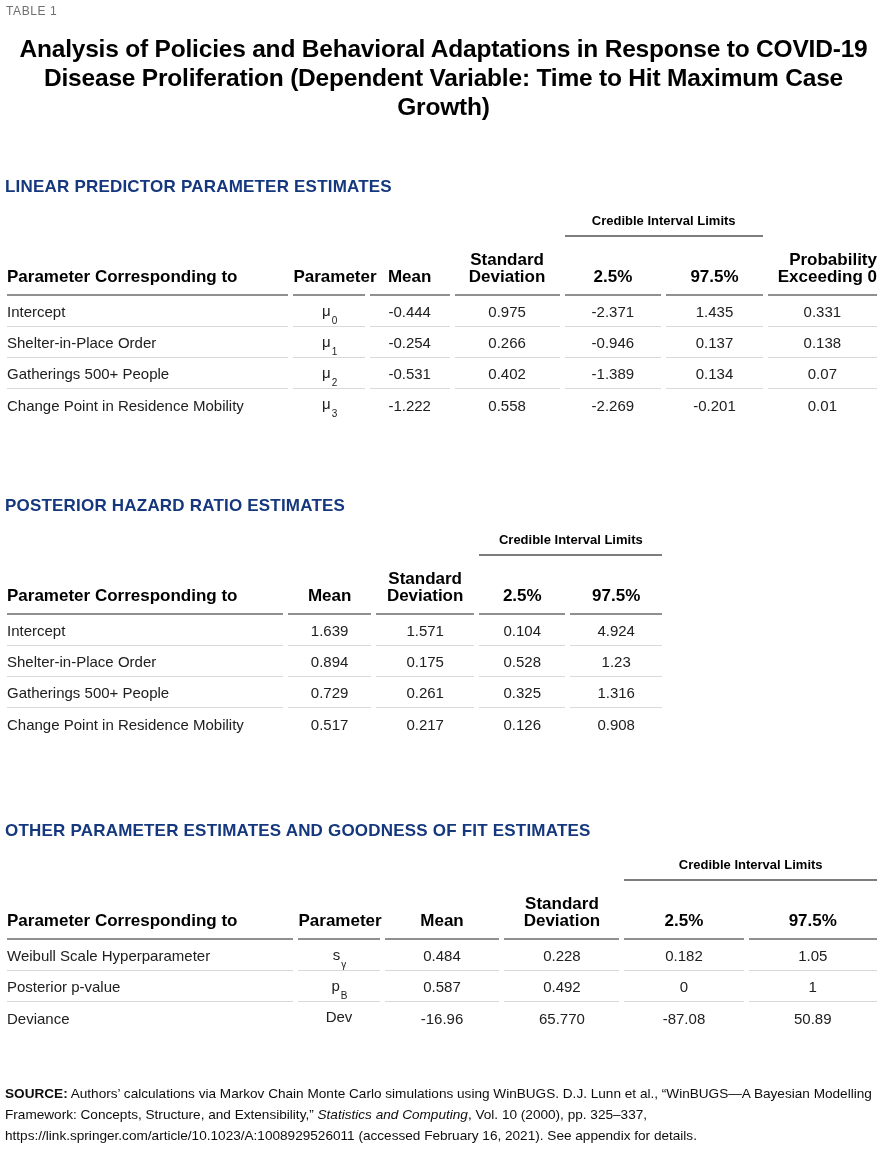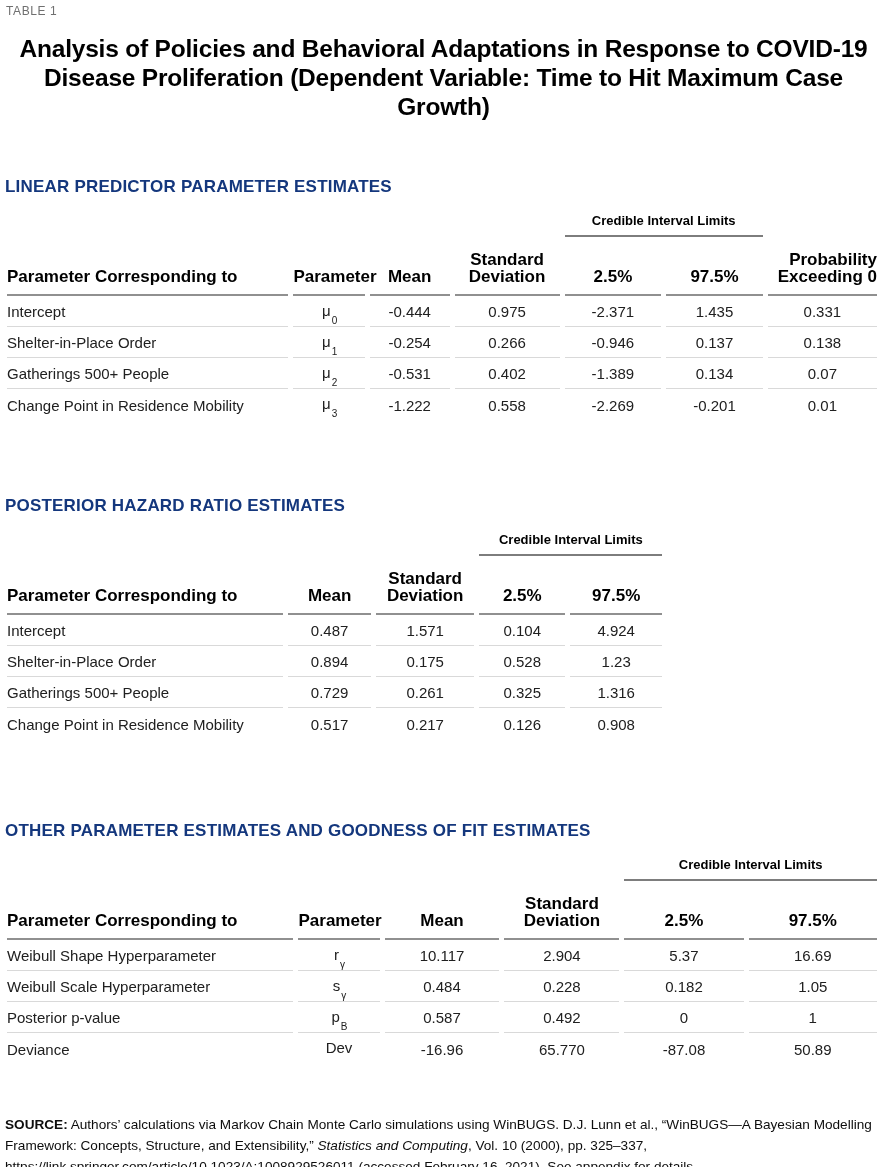--- a/index.html
+++ b/index.html
@@ -171,21 +171,21 @@
           <th>Mean</th>
           <th>Standard
 Deviation</th>
           <th>2.5%</th>
           <th>97.5%</th>
         </tr>
       </thead>
       <tbody>
         <tr>
           <td class="left">Intercept</td>
-          <td>0.487</td>
+          <td>1.639</td>
           <td>1.571</td>
           <td>0.104</td>
           <td>4.924</td>
         </tr>
         <tr>
           <td class="left">Shelter-in-Place Order</td>
           <td>0.894</td>
           <td>0.175</td>
           <td>0.528</td>
           <td>1.23</td>
@@ -229,28 +229,20 @@
           <th>Parameter</th>
           <th>Mean</th>
           <th>Standard
 Deviation</th>
           <th>2.5%</th>
           <th>97.5%</th>
         </tr>
       </thead>
       <tbody>
         <tr>
-          <td class="left">Weibull Shape Hyperparameter</td>
-          <td><span>r</span><sub class="pz">γ</sub></td>
-          <td>10.117</td>
-          <td>2.904</td>
-          <td>5.37</td>
-          <td>16.69</td>
-        </tr>
-        <tr>
           <td class="left">Weibull Scale Hyperparameter</td>
           <td><span>s</span><sub class="pz">γ</sub></td>
           <td>0.484</td>
           <td>0.228</td>
           <td>0.182</td>
           <td>1.05</td>
         </tr>
         <tr>
           <td class="left">Posterior p-value</td>
           <td><span>p</span><sub class="pz">B</sub></td>

